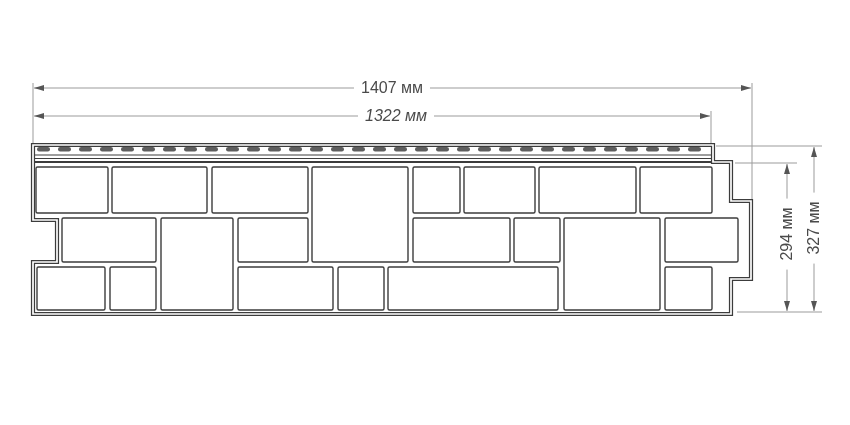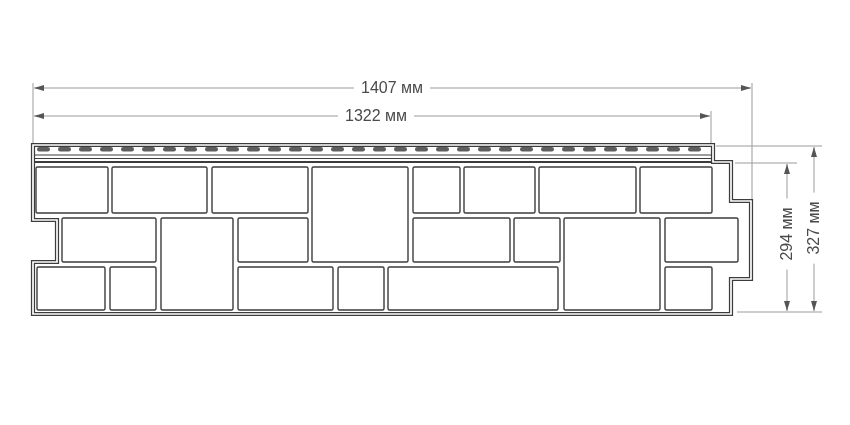--- a/index.html
+++ b/index.html
@@ -115,16 +115,16 @@
         <rect x="37" y="267" width="68" height="43" rx="1.5" fill="#ffffff" stroke="#3c3c3c" stroke-width="1.4"></rect>
         <rect x="110" y="267" width="46" height="43" rx="1.5" fill="#ffffff" stroke="#3c3c3c" stroke-width="1.4"></rect>
         <rect x="238" y="267" width="95" height="43" rx="1.5" fill="#ffffff" stroke="#3c3c3c" stroke-width="1.4"></rect>
         <rect x="338" y="267" width="46" height="43" rx="1.5" fill="#ffffff" stroke="#3c3c3c" stroke-width="1.4"></rect>
         <rect x="388" y="267" width="170" height="43" rx="1.5" fill="#ffffff" stroke="#3c3c3c" stroke-width="1.4"></rect>
         <rect x="665" y="267" width="47" height="43" rx="1.5" fill="#ffffff" stroke="#3c3c3c" stroke-width="1.4"></rect>
       </g>
   </svg>
 
   <div class="dim-label" id="lbl-total-width" style="left: 392px; top: 88px;">1407 мм</div>
-  <div class="dim-label" id="lbl-nailing-width" style="left: 376px; top: 116px;">1322 мм</div>
+  <div class="dim-label" id="lbl-nailing-width" style="left: 396px; top: 116px; font-style: italic;">1322 мм</div>
   <div class="dim-label vertical" id="lbl-body-height" style="left: 787px; top: 234px;">294 мм</div>
   <div class="dim-label vertical" id="lbl-total-height" style="left: 814px; top: 228px;">327 мм</div>
 </div>
 
 </body></html>

